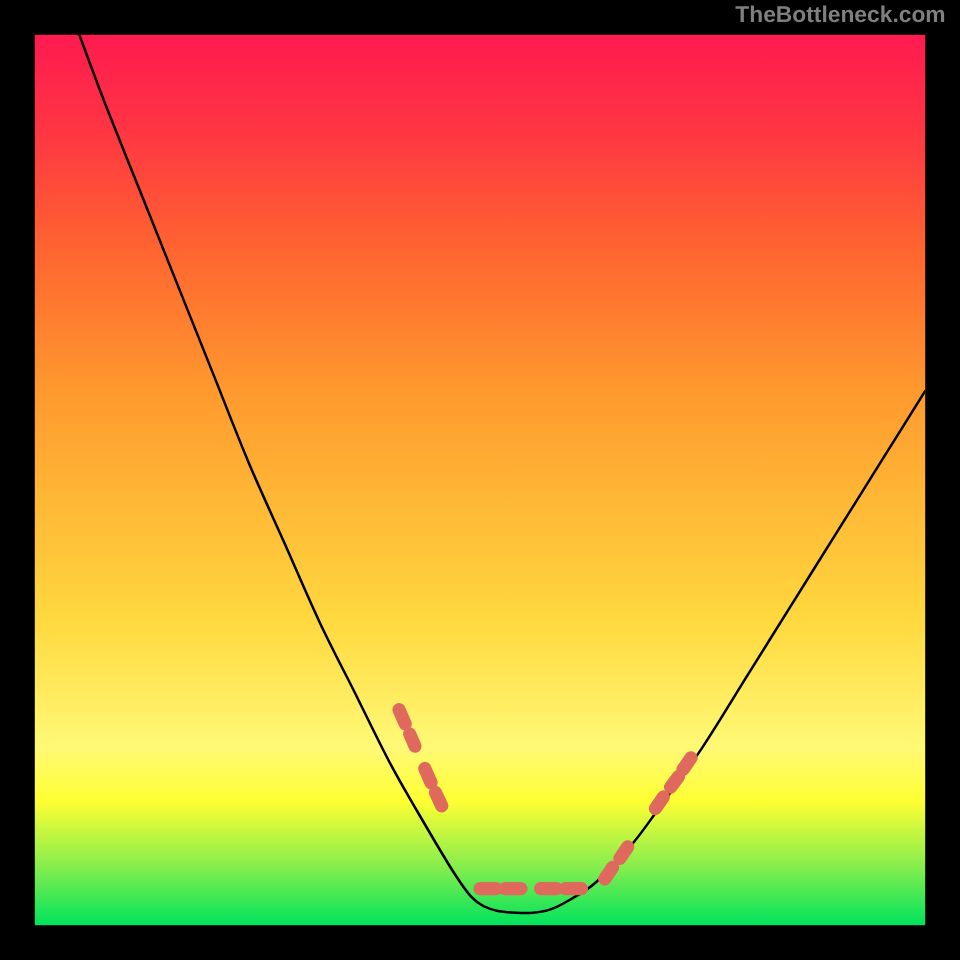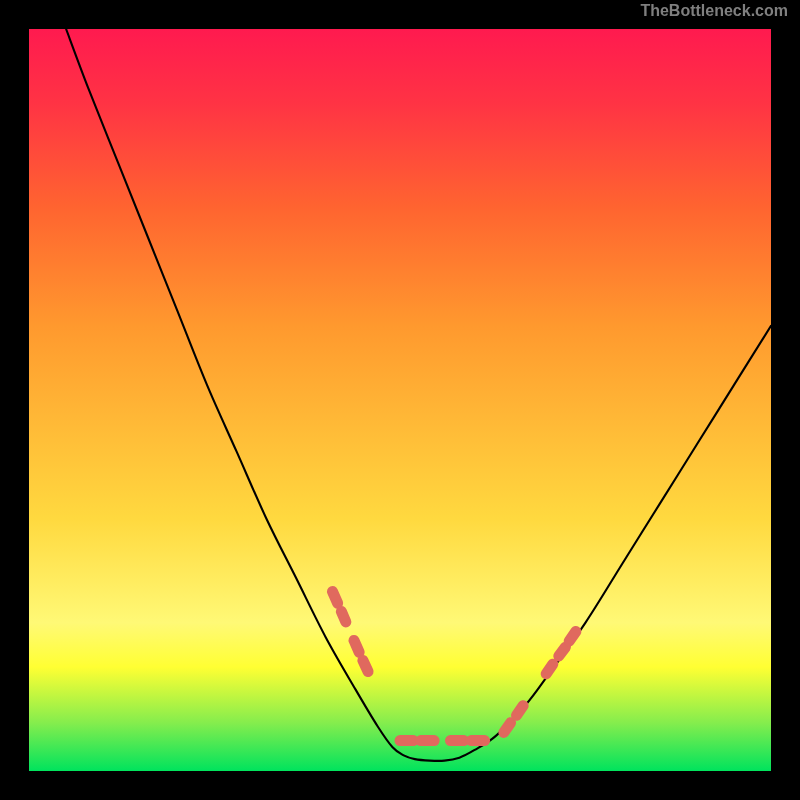--- a/index.html
+++ b/index.html
@@ -14,21 +14,21 @@
     position: relative;
     width: 800px;
     height: 800px;
     background: #000;
   }
   .watermark {
     position: absolute;
     top: 2px;
     right: 12px;
     font-family: Arial, Helvetica, sans-serif;
-    font-size: 16px;
+    font-size: 19px;
     font-weight: 600;
     color: #7f7f7f;
     letter-spacing: 0;
   }
   .plot-area {
     position: absolute;
     left: 29px;
     top: 29px;
     width: 742px;
     height: 742px;

